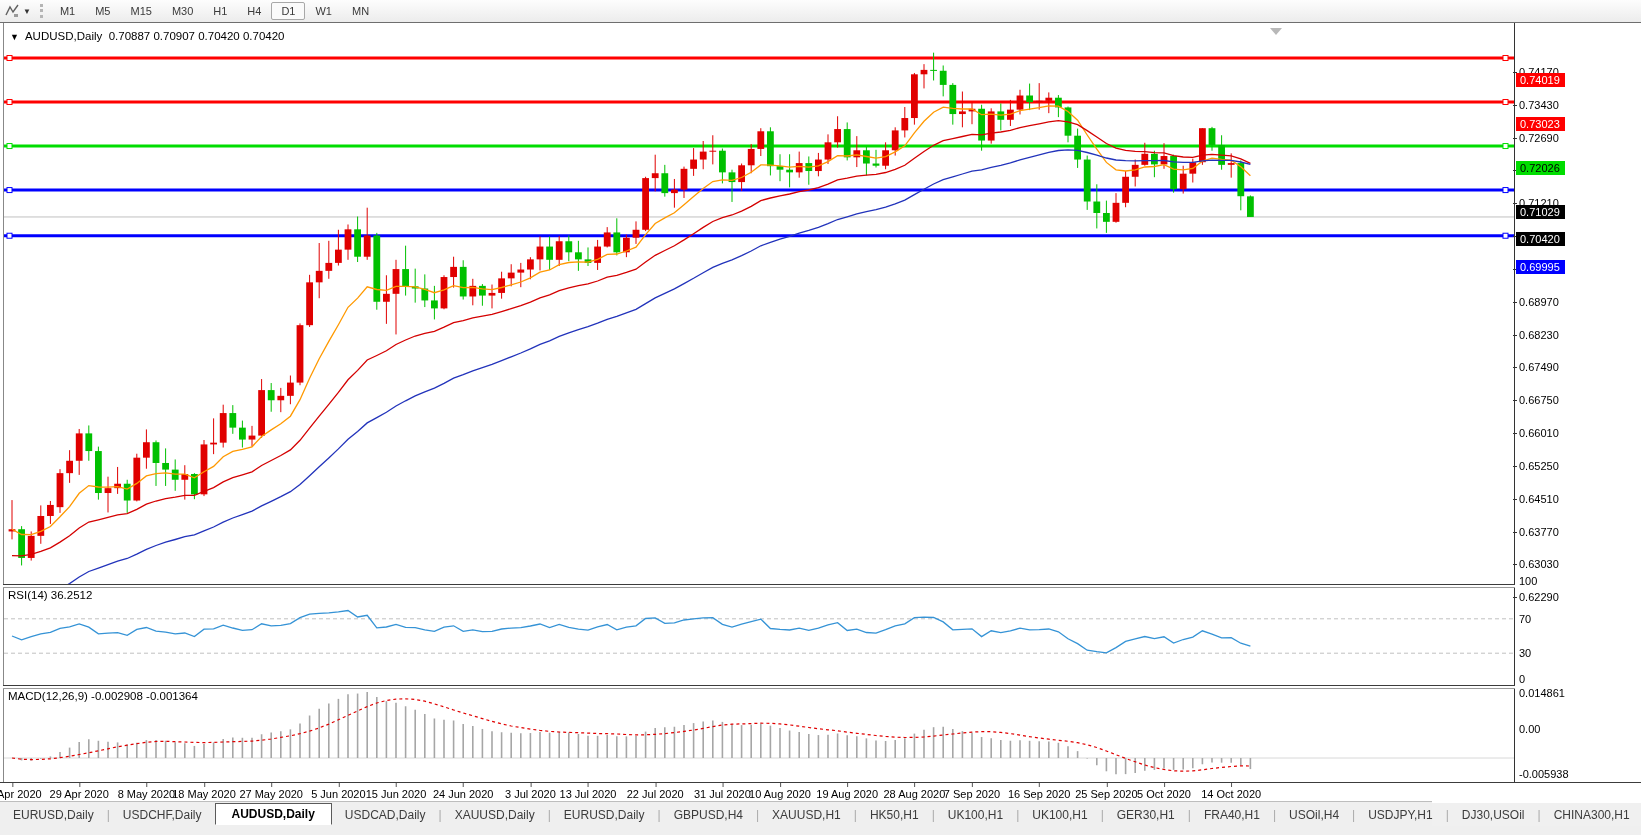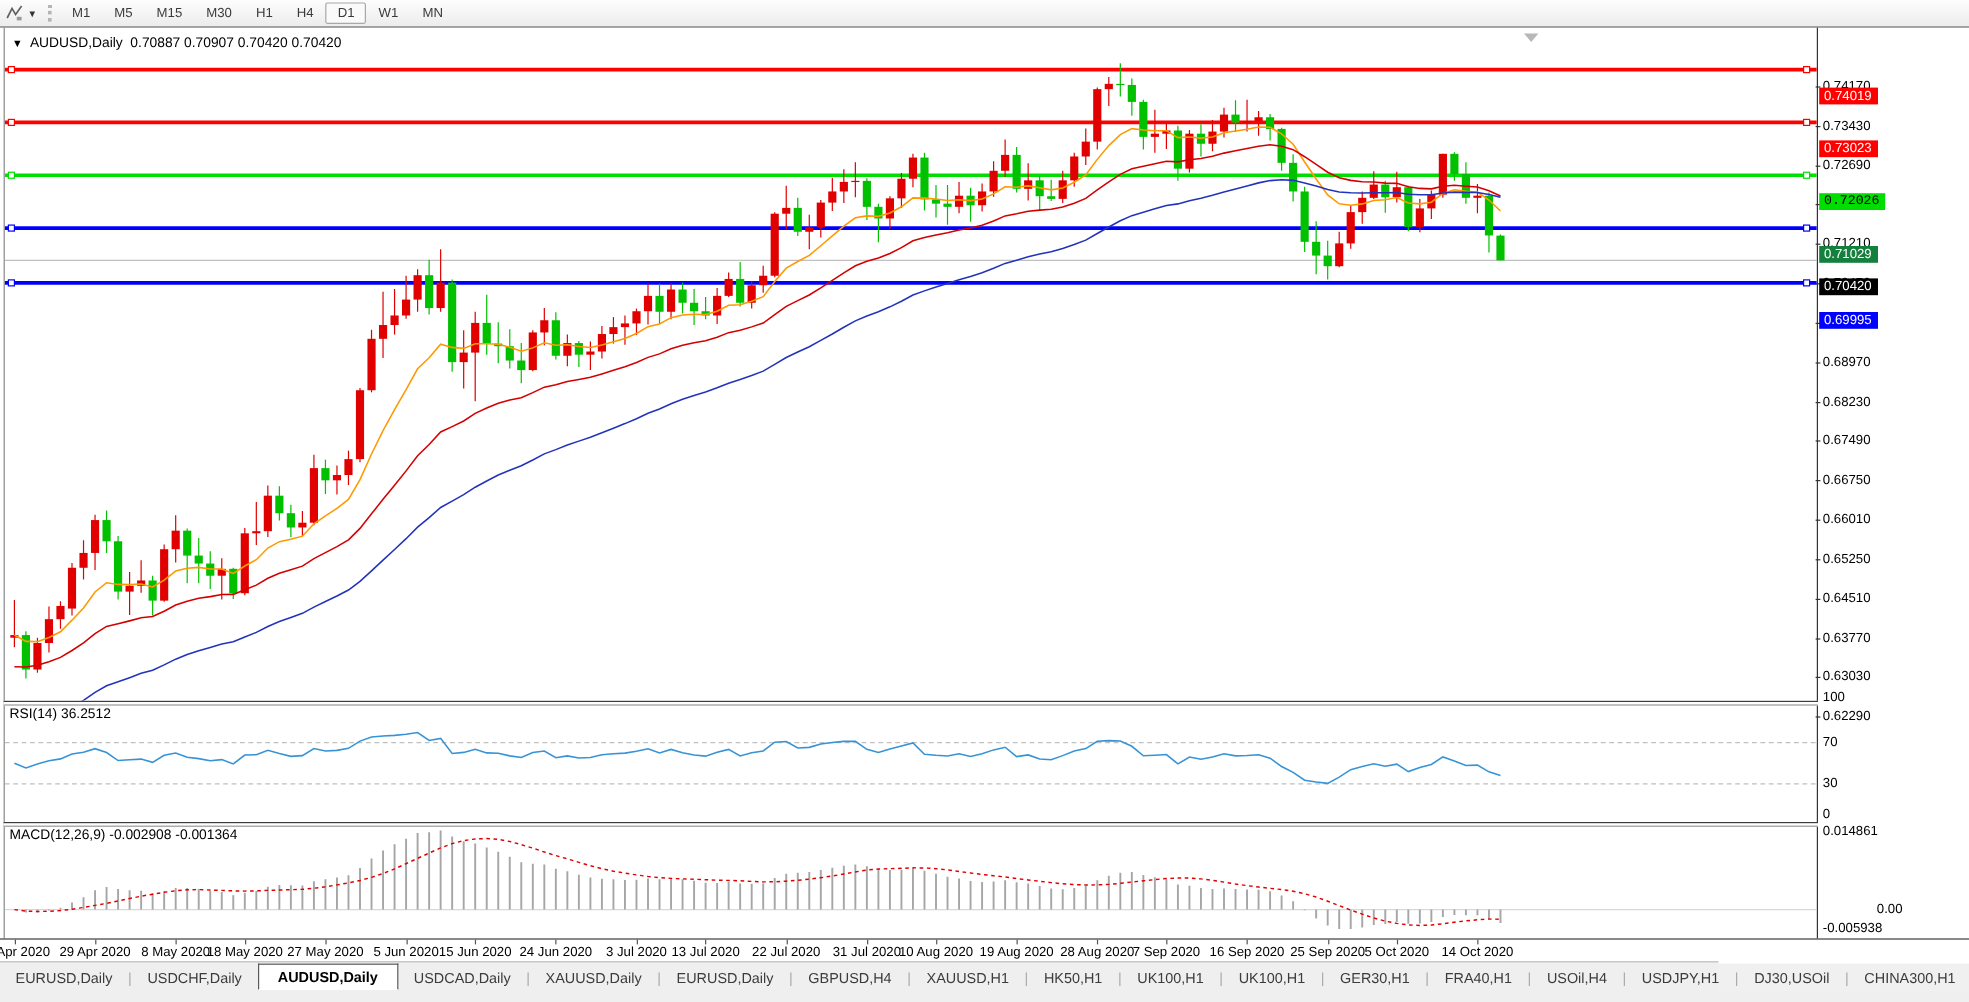--- a/index.html
+++ b/index.html
@@ -794,30 +794,30 @@
         <div class="y-tick" style="top: 338.377px;">0.67490<span class="dash"></span></div>
         <div class="y-tick" style="top: 371.061px;">0.66750<span class="dash"></span></div>
         <div class="y-tick" style="top: 403.746px;">0.66010<span class="dash"></span></div>
         <div class="y-tick" style="top: 437.313px;">0.65250<span class="dash"></span></div>
         <div class="y-tick" style="top: 469.997px;">0.64510<span class="dash"></span></div>
         <div class="y-tick" style="top: 502.681px;">0.63770<span class="dash"></span></div>
         <div class="y-tick" style="top: 535.366px;">0.63030<span class="dash"></span></div>
         <div class="y-tick" style="top: 568.05px;">0.62290<span class="dash"></span></div>
         <div class="price-badge" style="top: 50.0058px; background: rgb(255, 0, 0); color: rgb(255, 255, 255);">0.74019</div>
         <div class="price-badge" style="top: 93.9969px; background: rgb(255, 0, 0); color: rgb(255, 255, 255);">0.73023</div>
-        <div class="price-badge" style="top: 138.032px; background: rgb(0, 221, 0); color: rgb(0, 0, 0); font-family: Liberation Mono, monospace;">0.72026</div>
-        <div class="price-badge" style="top: 182.067px; background: #15803d; color: rgb(255, 255, 255);">0.71029</div>
+        <div class="price-badge" style="top: 138.032px; background: rgb(0, 221, 0); color: rgb(0, 0, 0);">0.72026</div>
+        <div class="price-badge" style="top: 182.067px; background: #000000; color: rgb(255, 255, 255);">0.71029</div>
         <div class="price-badge" style="top: 237px; background: rgb(0, 0, 255); color: rgb(255, 255, 255);">0.69995</div>
         <div class="price-badge" style="top: 208.966px; background: rgb(0, 0, 0); color: rgb(255, 255, 255);">0.70420</div>
         <div class="sub-tick" style="top: 552px;">100</div>
         <div class="sub-tick" style="top: 589.8px;">70</div>
         <div class="sub-tick" style="top: 624.2px;">30</div>
         <div class="sub-tick" style="top: 650px;">0</div>
         <div class="sub-tick" style="top: 664px;">0.014861</div>
-        <div class="sub-tick" style="top: 729px; margin-left: 45px;">0.00</div>
+        <div class="sub-tick" style="top: 700px;">0.00</div>
         <div class="sub-tick" style="top: 745.219px;">-0.005938</div>
       </div>
   </div>
 
   <div class="tabbar">
     <span style="width:14px;"></span>
     <span id="tab-items" style="display:flex;align-items:center;">
         <span class="tab">EURUSD,Daily</span>
         <span class="tab-sep">|</span>
         <span class="tab">USDCHF,Daily</span>

